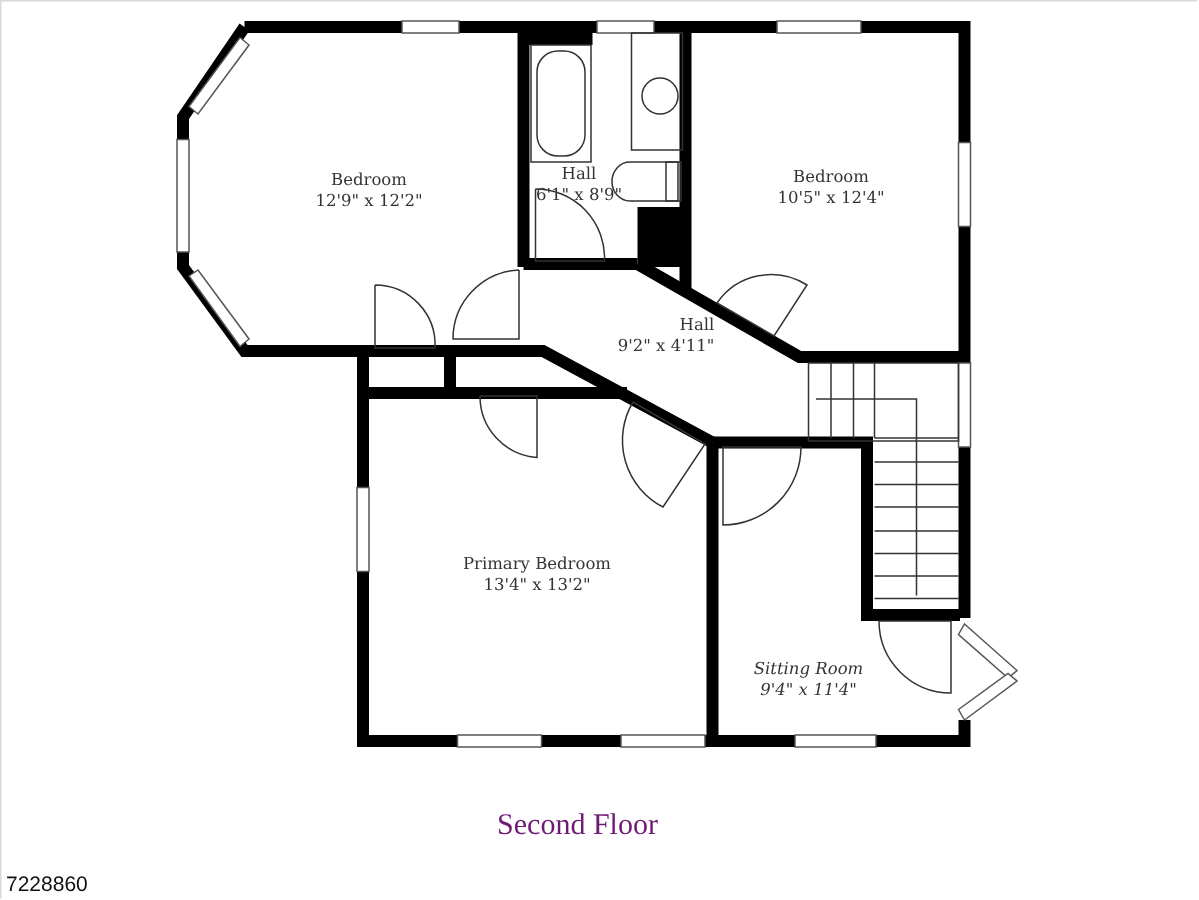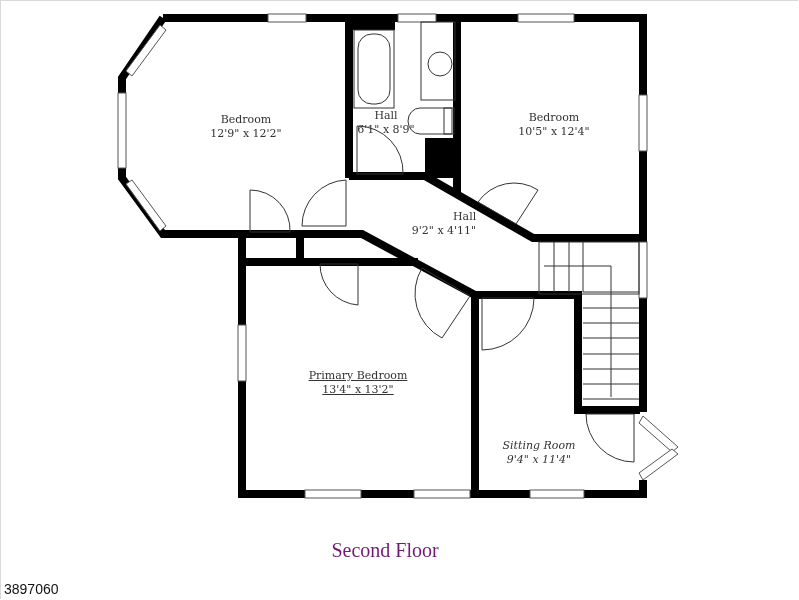--- a/index.html
+++ b/index.html
@@ -98,23 +98,23 @@
   <div>6'1" x 8'9"</div>
 </div>
 <div class="room-label" style="left:554px; top:111px;">
   <div>Bedroom</div>
   <div>10'5" x 12'4"</div>
 </div>
 <div class="room-label" style="left:444px; top:210px;text-align:right;">
   <div>Hall</div>
   <div>9'2" x 4'11"</div>
 </div>
-<div class="room-label" style="left:358px; top:369px;text-decoration:underline;">
+<div class="room-label" style="left:358px; top:369px;">
   <div>Primary Bedroom</div>
   <div>13'4" x 13'2"</div>
 </div>
 <div class="room-label" style="left:539px; top:439px;font-style:italic;">
   <div>Sitting Room</div>
   <div>9'4" x 11'4"</div>
 </div>
 
 <div class="floor-title">Second Floor</div>
-<div class="listing-id">3897060</div>
+<div class="listing-id">7228860</div>
 
 </body></html>

